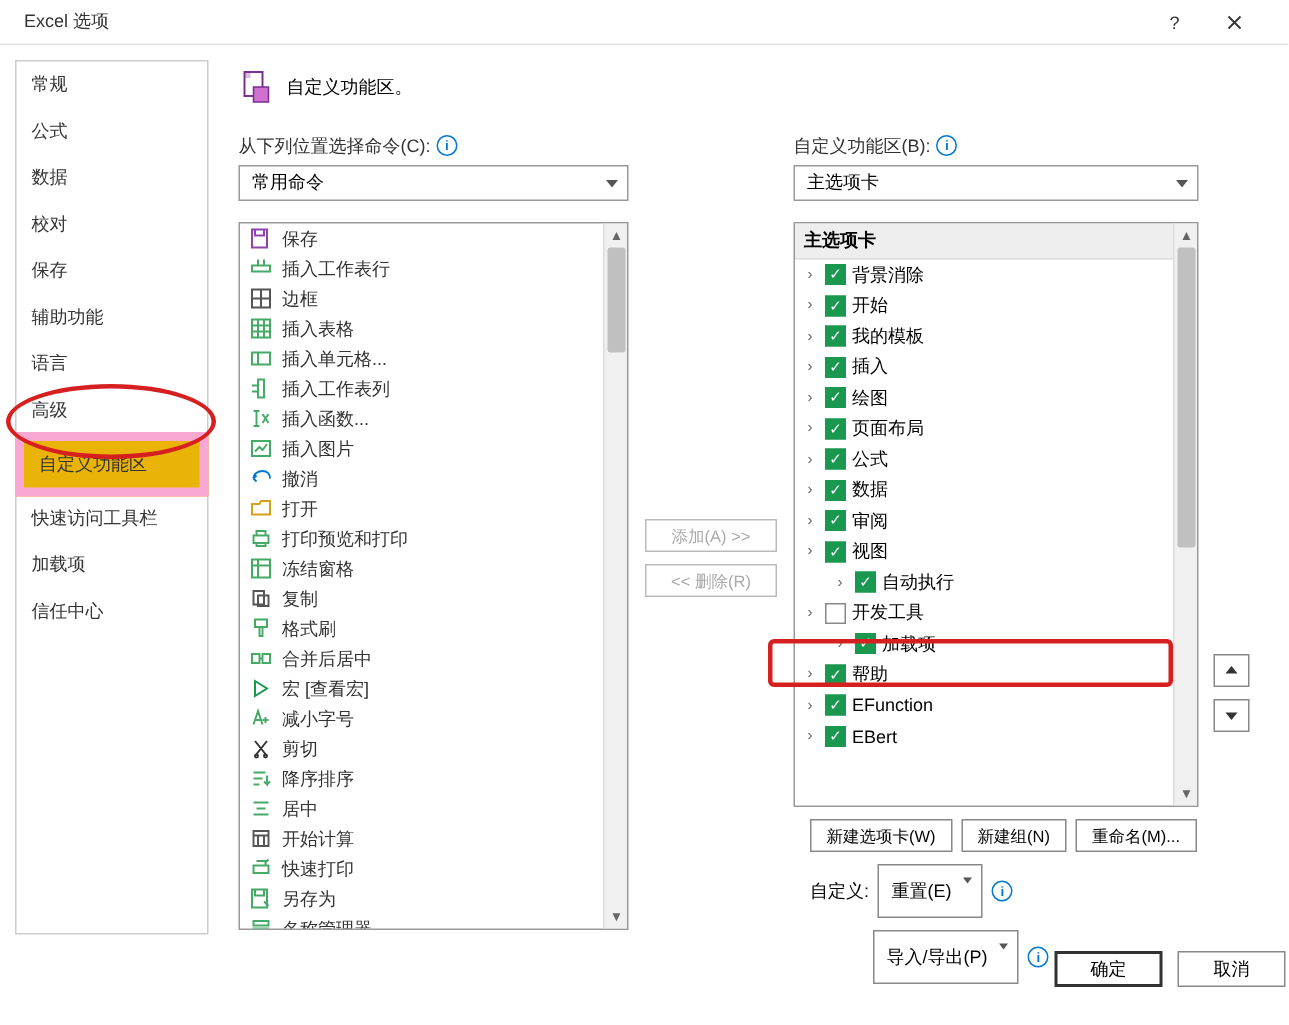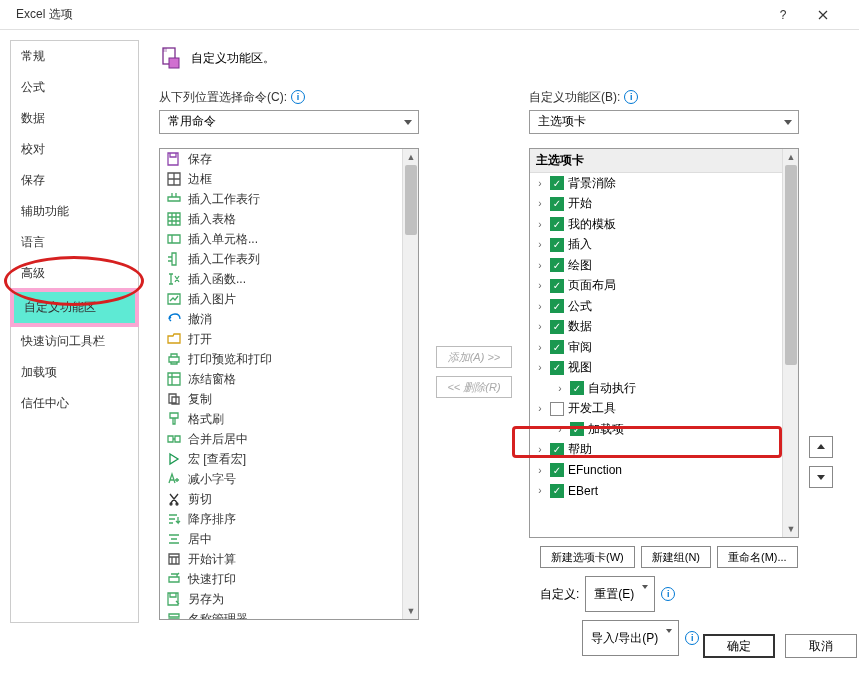--- a/index.html
+++ b/index.html
@@ -6,21 +6,21 @@
 body { background: #fff; width: 859px; height: 683px; position: relative; overflow: hidden; }
 
 .titlebar { height: 30px; display: flex; align-items: center; padding: 0 16px; border-bottom: 1px solid #e0e0e0; background: #fff; }
 .titlebar .title { flex: 1; color: #333; }
 .titlebar .win-btn { width: 40px; height: 30px; display: flex; align-items: center; justify-content: center; color: #333; cursor: pointer; }
 
 .main { display: flex; height: calc(100% - 80px); }
 
 .sidebar { width: 130px; border: 1px solid #ccc; margin: 10px 0 10px 10px; background: #fff; overflow: visible; position: relative; }
 .sidebar-item { padding: 7px 10px; color: #333; cursor: pointer; position: relative; }
-.sidebar-item.selected { border: 4px solid #f9a8d4; background: #5eead4; margin: -1px; }
+.sidebar-item.selected { border: 6px solid #f9a8d4; background: #eab308; margin: -1px; }
 
 .content { flex: 1; padding: 10px 20px; position: relative; }
 
 .header-row { display: flex; align-items: center; gap: 8px; margin-bottom: 18px; margin-top: 6px; }
 .header-icon { width: 24px; height: 24px; }
 
 .cols { display: flex; gap: 10px; }
 .col-left, .col-right { display: flex; flex-direction: column; }
 .col-left { width: 260px; }
 .col-middle { width: 90px; display: flex; flex-direction: column; justify-content: center; align-items: center; gap: 8px; }
@@ -42,21 +42,21 @@
 .scrollbar .thumb { position: absolute; left: 2px; width: 12px; background: #c0c0c0; border-radius: 2px; }
 .scrollbar .arr { position: absolute; left: 0; width: 16px; height: 16px; display: flex; align-items: center; justify-content: center; color: #666; font-size: 9px; }
 
 .tree-header { background: #eee; font-weight: bold; padding: 3px 6px; border-bottom: 1px solid #ddd; }
 .tree-item { display: flex; align-items: center; padding: 2px 4px; gap: 4px; height: 20.5px; cursor: pointer; }
 .tree-item .chev { width: 12px; color: #666; font-size: 10px; display: inline-block; text-align: center; }
 .tree-item .chk { width: 14px; height: 14px; border: 1px solid #888; display: inline-flex; align-items: center; justify-content: center; flex-shrink: 0; }
 .tree-item .chk.checked { background: #1a9850; border-color: #1a9850; color: #fff; font-size: 10px; }
 .tree-item.indent1 { padding-left: 24px; }
 
-.mid-btn { width: 76px; height: 22px; border: 1px solid #bbb; background: #fff; color: #aaa; cursor: default; font-size: 11px; font-style: italic; }
+.mid-btn { width: 88px; height: 22px; border: 1px solid #bbb; background: #fff; color: #aaa; cursor: default; font-size: 11px; }
 
 .arrow-btn { width: 24px; height: 22px; border: 1px solid #888; background: #fff; display: flex; align-items: center; justify-content: center; cursor: pointer; }
 
 .bottom-controls { margin-top: 8px; display: flex; gap: 6px; align-items: center; flex-wrap: wrap; padding-left: 11px; }
 .small-btn { height: 22px; border: 1px solid #888; background: #fff; padding: 0 10px; cursor: pointer; font-size: 11px; }
 .small-dropdown { height: 36px; border: 1px solid #888; background: #fff; padding: 0 20px 0 8px; position: relative; cursor: pointer; font-size: 11px; display: inline-flex; align-items: center; }
 .small-dropdown::after { content: ""; position: absolute; right: 6px; top: 8px; border-left: 3px solid transparent; border-right: 3px solid transparent; border-top: 4px solid #555; }
 
 .footer { position: absolute; bottom: 12px; right: 0; left: 0; height: 50px; display: flex; align-items: center; justify-content: flex-end; gap: 10px; padding: 0 2px; }
 .footer-btn { width: 72px; height: 24px; border: 1px solid #888; background: #fff; cursor: pointer; }
@@ -124,33 +124,33 @@
                 <span class="icon">
                   <svg width="16" height="16" viewBox="0 0 16 16">
                     <path d="M2 2h10v12H2zM4 2v4h6V2" fill="none" stroke="#8e44ad" stroke-width="1.3"></path>
                   </svg>
                 </span>
                 <span>保存</span>
               </div>
               <div class="list-item">
                 <span class="icon">
                   <svg width="16" height="16" viewBox="0 0 16 16">
+                    <path d="M2 6h12v4H2zM6 2v4M10 2v4" fill="none" stroke="#4a6" stroke-width="1.3"></path>
+                  </svg>
+                </span>
+                <span>插入工作表行</span>
+              </div>
+              <div class="list-item">
+                <span class="icon">
+                  <svg width="16" height="16" viewBox="0 0 16 16">
                     <path d="M2 2h12v12H2zM2 8h12M8 2v12" fill="none" stroke="#555" stroke-width="1.3"></path>
                   </svg>
                 </span>
                 <span>边框</span>
                 <span class="expand">|▸</span>
-              </div>
-              <div class="list-item">
-                <span class="icon">
-                  <svg width="16" height="16" viewBox="0 0 16 16">
-                    <path d="M2 6h12v4H2zM6 2v4M10 2v4" fill="none" stroke="#4a6" stroke-width="1.3"></path>
-                  </svg>
-                </span>
-                <span>插入工作表行</span>
               </div>
               <div class="list-item">
                 <span class="icon">
                   <svg width="16" height="16" viewBox="0 0 16 16">
                     <path d="M2 2h12v12H2zM2 6h12M2 10h12M6 2v12M10 2v12" fill="none" stroke="#4a6" stroke-width="1.3"></path>
                   </svg>
                 </span>
                 <span>插入表格</span>
               </div>
               <div class="list-item">

